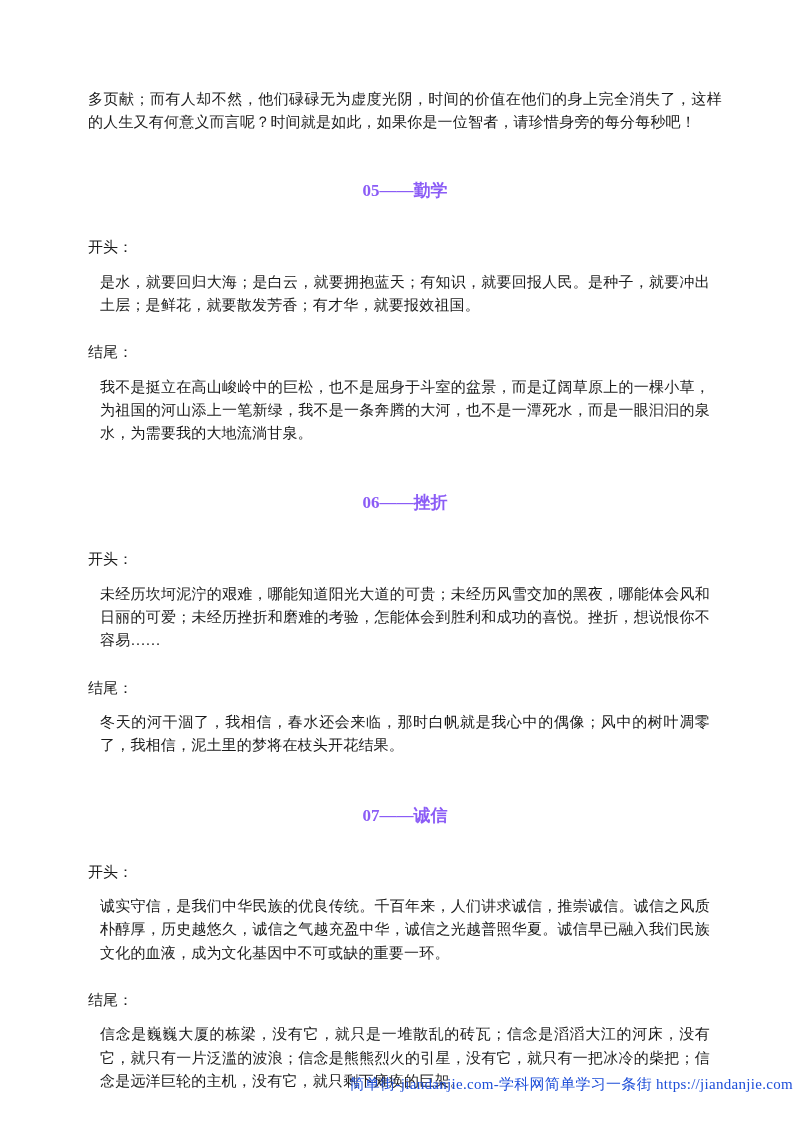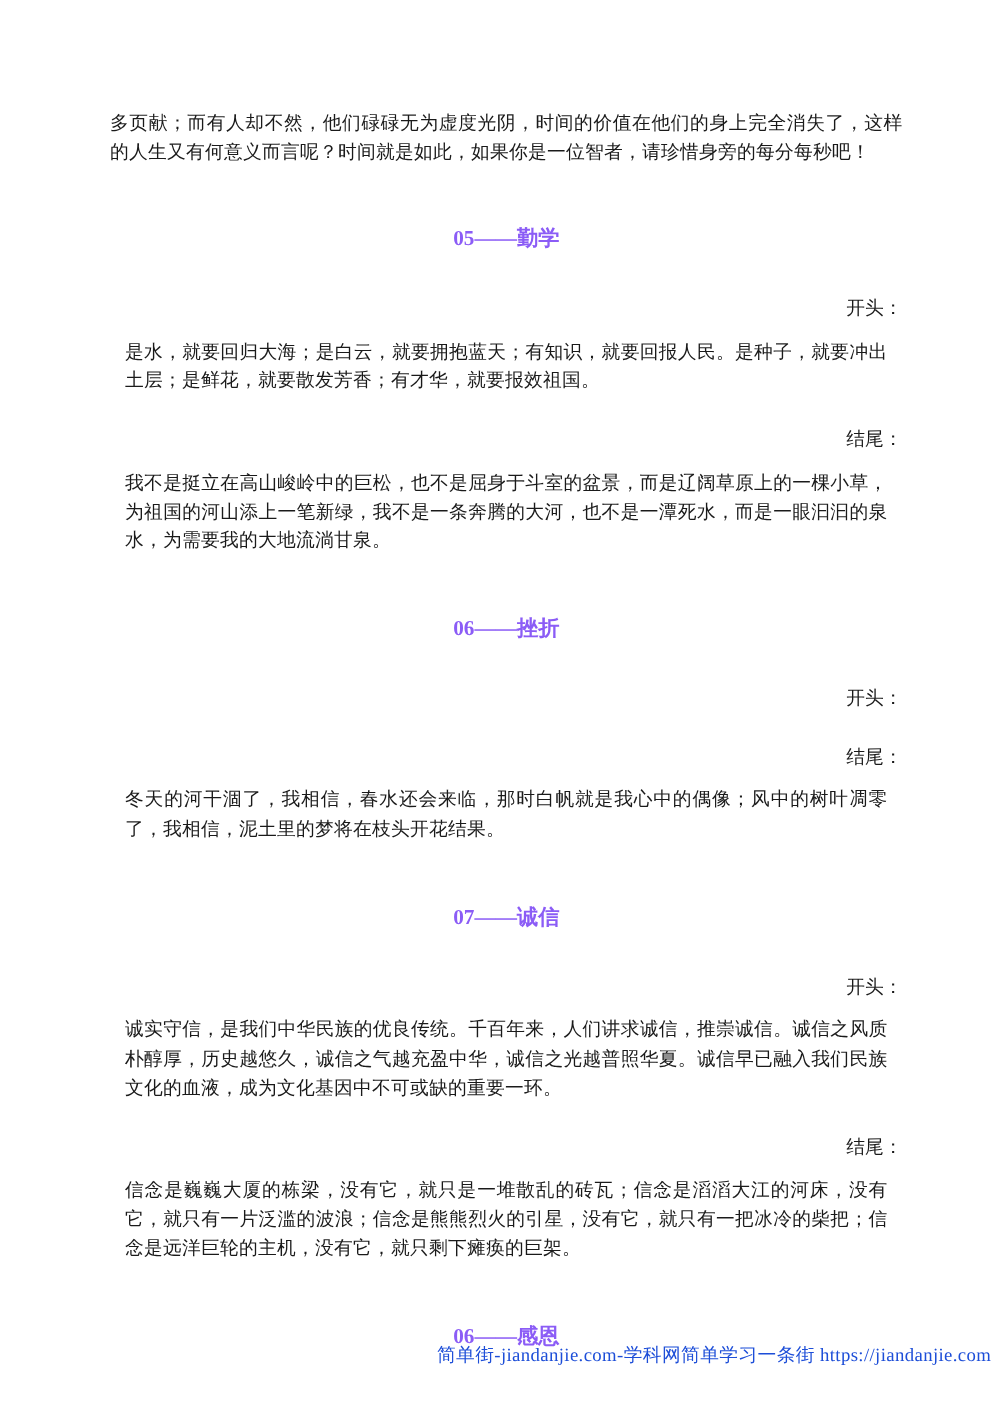--- a/index.html
+++ b/index.html
@@ -32,21 +32,20 @@
     font-size: 17px;
     font-weight: bold;
     text-align: center;
     margin: 46px 0 34px 0;
     color: #8b5cf6;
   }
   .block-label {
     font-size: 15px;
     line-height: 1.5;
     margin: 24px 0 6px 0;
-    text-align: right;
   }
   .block-text {
     font-size: 15px;
     line-height: 1.55;
     text-align: justify;
     margin: 12px;
     letter-spacing: 0.2px;
   }
   .footer {
     position: absolute;
@@ -81,20 +80,21 @@
     <p class="block-text">我不是挺立在高山峻岭中的巨松，也不是屈身于斗室的盆景，而是辽阔草原上的一棵小草，为祖国的河山添上一笔新绿，我不是一条奔腾的大河，也不是一潭死水，而是一眼汩汩的泉水，为需要我的大地流淌甘泉。</p>
   </div>
 </div>
   </section>
 
   <section class="doc-section">
     <h2 class="section-title">06——挫折</h2>
     <div>
   <div class="doc-block">
     <p class="block-label">开头：</p>
+    <p class="block-text">未经历坎坷泥泞的艰难，哪能知道阳光大道的可贵；未经历风雪交加的黑夜，哪能体会风和日丽的可爱；未经历挫折和磨难的考验，怎能体会到胜利和成功的喜悦。挫折，想说恨你不容易……</p>
   </div>
 
   <div class="doc-block">
     <p class="block-label">结尾：</p>
     <p class="block-text">冬天的河干涸了，我相信，春水还会来临，那时白帆就是我心中的偶像；风中的树叶凋零了，我相信，泥土里的梦将在枝头开花结果。</p>
   </div>
 </div>
   </section>
 
   <section class="doc-section">

